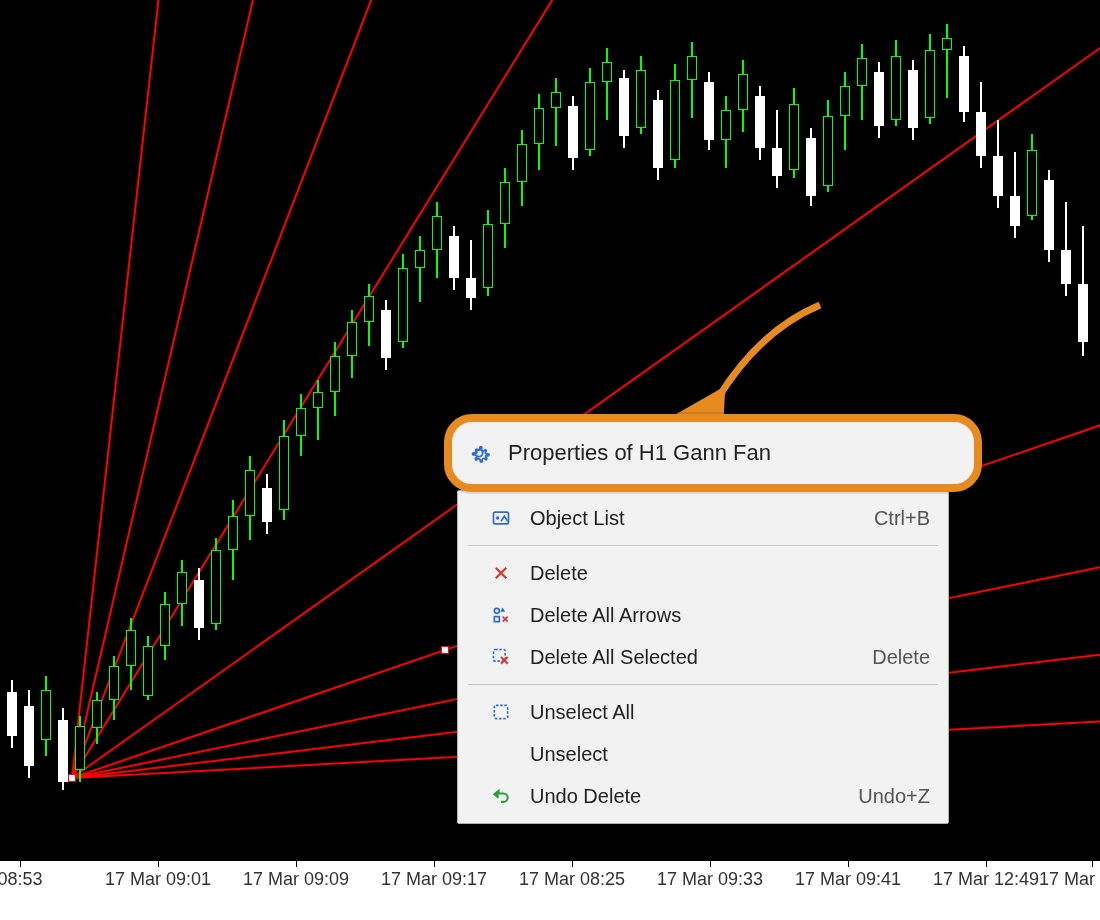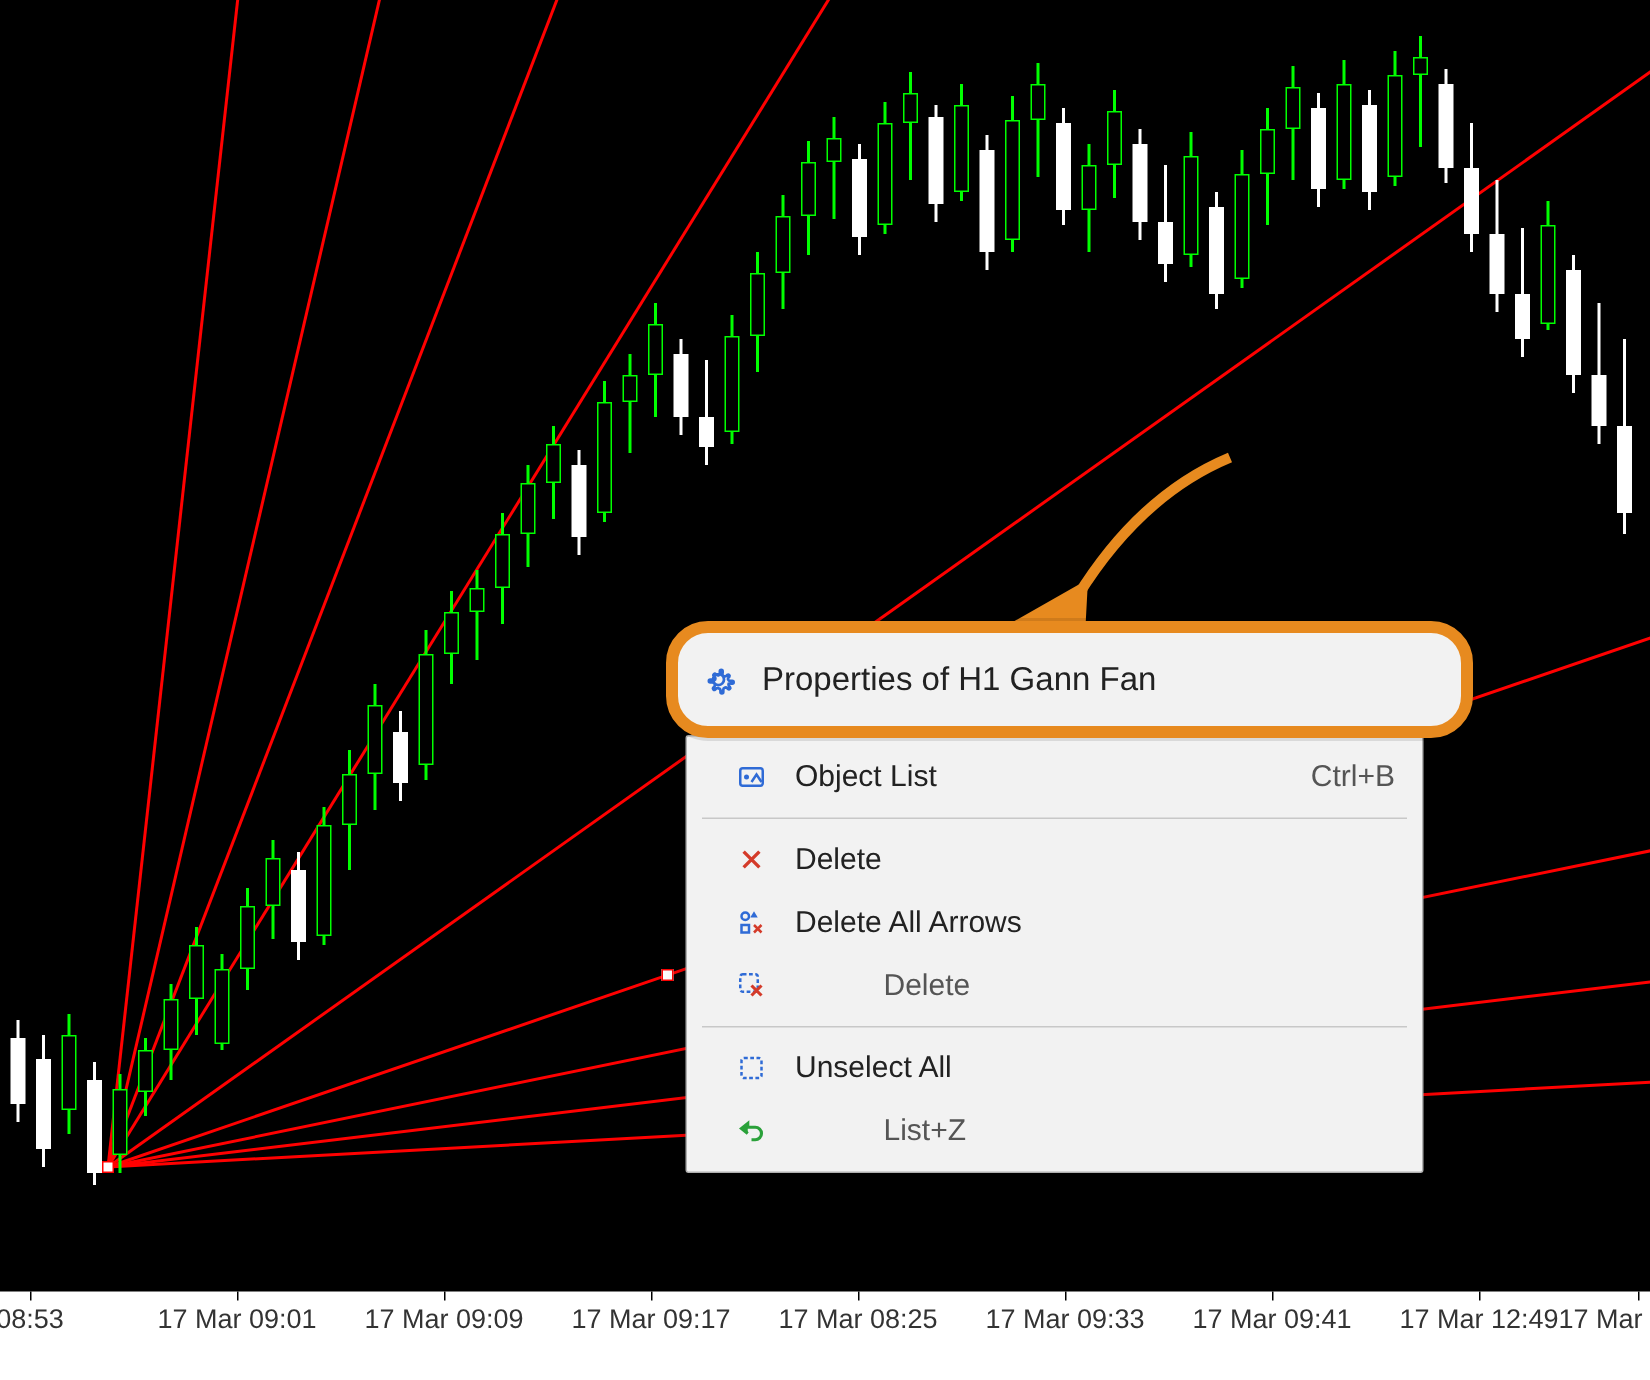--- a/index.html
+++ b/index.html
@@ -459,39 +459,45 @@
       </span>
       <span class="ctx-label">Delete All Arrows</span>
     </div>
     <div class="ctx-item">
       <span class="ctx-icon">
         <svg width="20" height="20" viewBox="0 0 24 24">
           <rect x="3" y="3" width="14" height="14" rx="2" fill="none" stroke="#2f6bd6" stroke-width="2" stroke-dasharray="3 2"></rect>
           <path d="M12 12l8 8M20 12l-8 8" stroke="#d43b2a" stroke-width="2.5"></path>
         </svg>
       </span>
+      <span class="ctx-label">Delete All Selected</span>
       <span class="ctx-shortcut">Delete</span>
     </div>
     <div class="ctx-sep"></div>
     <div class="ctx-item">
       <span class="ctx-icon">
         <svg width="20" height="20" viewBox="0 0 24 24">
           <rect x="4" y="4" width="16" height="16" rx="2" fill="none" stroke="#2f6bd6" stroke-width="2" stroke-dasharray="3 2"></rect>
         </svg>
       </span>
       <span class="ctx-label">Unselect All</span>
     </div>
     <div class="ctx-item">
+      <span class="ctx-icon"></span>
+      <span class="ctx-label">Unselect</span>
+    </div>
+    <div class="ctx-item">
       <span class="ctx-icon">
         <svg width="20" height="20" viewBox="0 0 24 24">
           <path d="M9 14l-5-4 5-4v3h6a5 5 0 015 5 5 5 0 01-5 5h-3" fill="none" stroke="#2aa13a" stroke-width="2.5"></path>
           <path d="M4 10l5 4V6z" fill="#2aa13a"></path>
         </svg>
       </span>
-      <span class="ctx-shortcut">List+Z</span>
+      <span class="ctx-label">Undo Delete</span>
+      <span class="ctx-shortcut">Undo+Z</span>
     </div>
   </div>
 
 <div class="callout" style="left:444px; top:414px; width:490px; height:62px;">
   <span class="ctx-icon">
     <svg width="22" height="22" viewBox="0 0 24 24">
         <path fill="none" stroke="#2f6bd6" stroke-width="2" d="M12 8a4 4 0 100 8 4 4 0 000-8zM19.4 15a1.7 1.7 0 00.34 1.87l.6.6a1 1 0 01-1.41 1.41l-.6-.6A1.7 1.7 0 0016.46 18a1.7 1.7 0 00-1 1.55V21a1 1 0 01-2 0v-1.09A1.7 1.7 0 0012 18.4a1.7 1.7 0 00-1.87.34l-.6.6A1 1 0 018.12 18l.6-.6A1.7 1.7 0 009.06 15a1.7 1.7 0 00-1.55-1H6a1 1 0 010-2h1.09A1.7 1.7 0 009.6 12a1.7 1.7 0 00-.34-1.87l-.6-.6A1 1 0 0110.07 8.1l.6.6A1.7 1.7 0 0012 9a1.7 1.7 0 001-1.55V6a1 1 0 012 0v1.09A1.7 1.7 0 0016 9.6a1.7 1.7 0 001.87-.34l.6-.6A1 1 0 0119.88 10l-.6.6A1.7 1.7 0 0018.94 12a1.7 1.7 0 001.55 1H22a1 1 0 010 2h-1.09a1.7 1.7 0 00-1.51 0z"></path>
       </svg>
   </span>
   <span>Properties of H1 Gann Fan</span>

